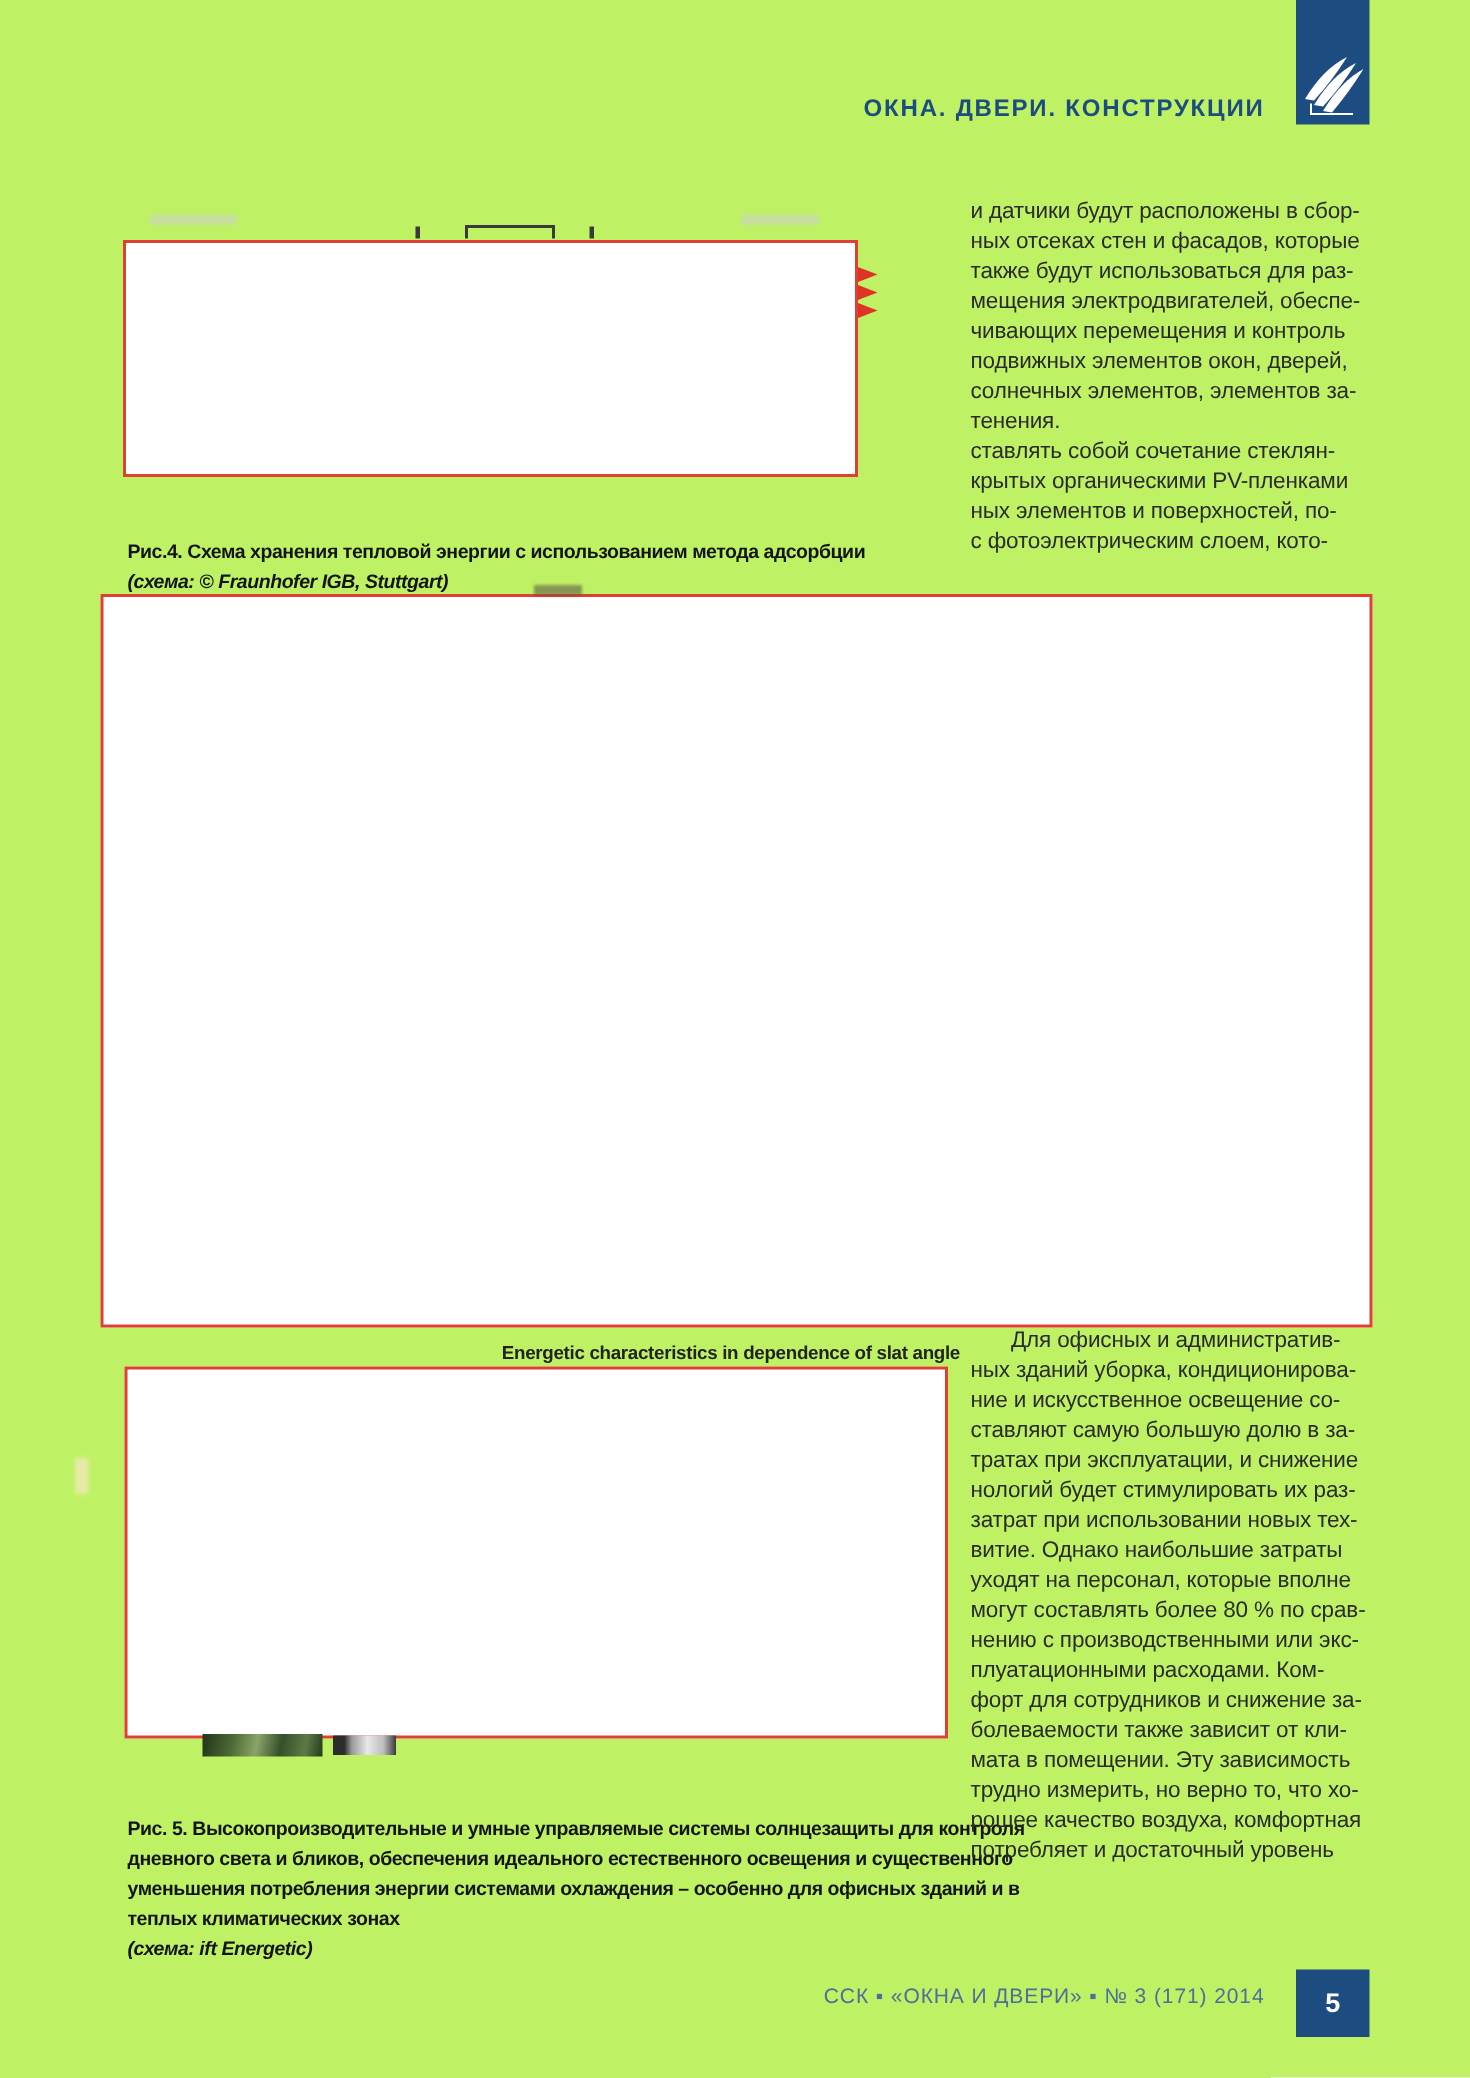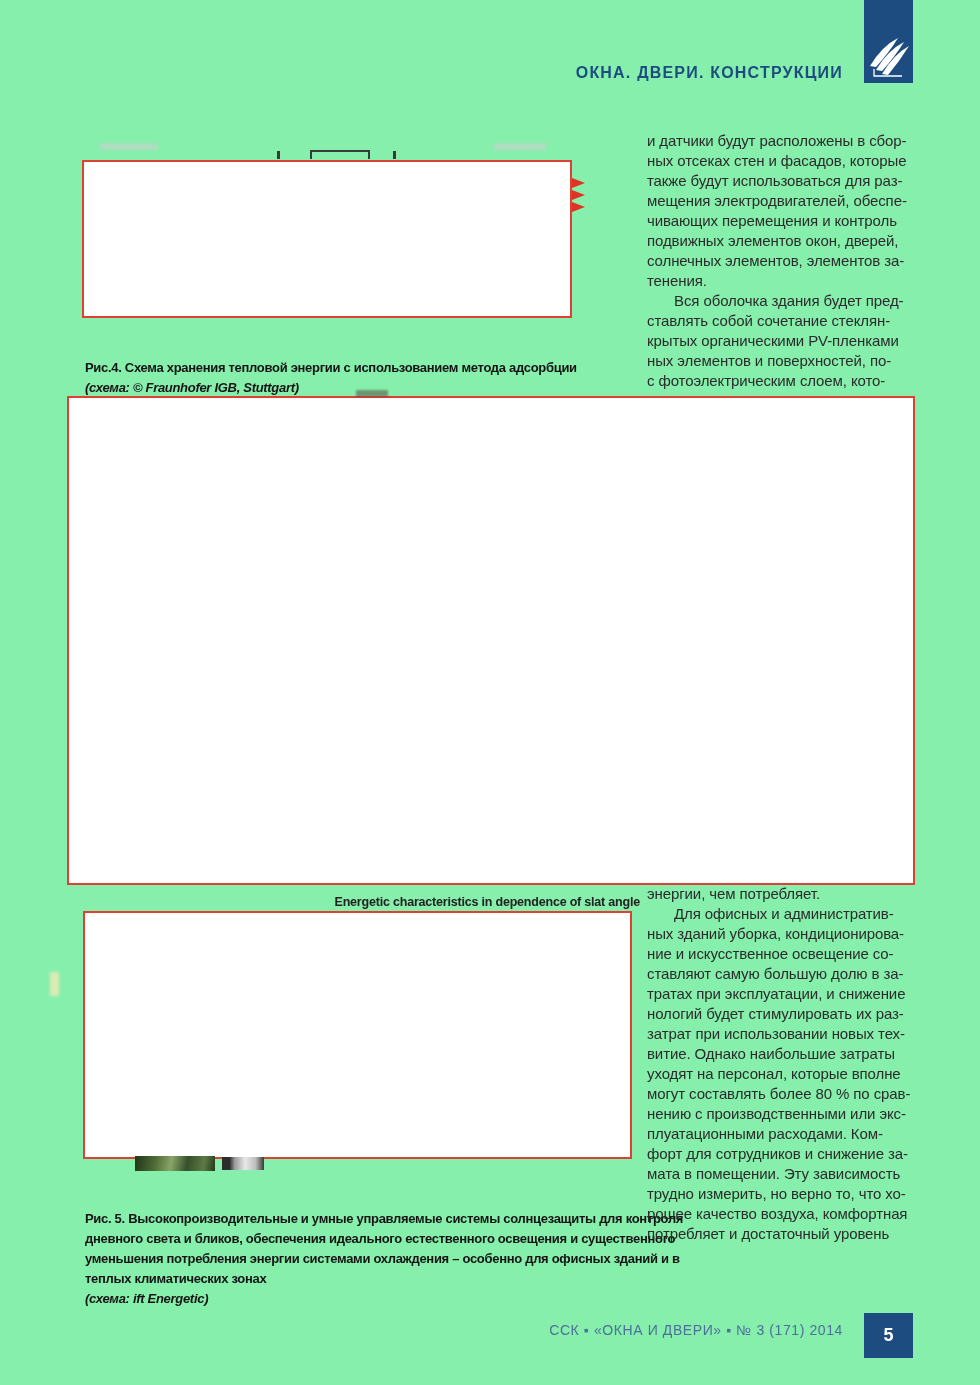--- a/index.html
+++ b/index.html
@@ -1,16 +1,16 @@
 <!DOCTYPE html>
 <html><head>
 <meta charset="utf-8">
 <style>
   html,body { margin:0; padding:0; background:#ffffff; }
-  .page { position:relative; width:980px; height:1385px; background:#86efac; overflow:hidden;
+  .page { position:relative; width:980px; height:1385px; background:#bef264; overflow:hidden;
           font-family:"Liberation Sans", sans-serif; }
 
   
   .masthead { position:absolute; top:64px; right:137px; font-size:16px; font-weight:bold;
               color:#1d4d80; letter-spacing:1.2px; white-space:nowrap; }
   .logo-box { position:absolute; left:864px; top:0; width:49px; height:83px; background:#1d4d80; }
   .logo-box svg { position:absolute; left:4px; top:36px; }
 
   
   .redbox { position:absolute; border:2px solid #df4033; background:#ffffff; box-sizing:border-box; }
@@ -111,42 +111,41 @@
 
   <div class="col col-a">
     <div class="bl">и датчики будут расположены в сбор-</div>
     <div class="bl">ных отсеках стен и фасадов, которые</div>
     <div class="bl">также будут использоваться для раз-</div>
     <div class="bl">мещения электродвигателей, обеспе-</div>
     <div class="bl">чивающих перемещения и контроль</div>
     <div class="bl">подвижных элементов окон, дверей,</div>
     <div class="bl">солнечных элементов, элементов за-</div>
     <div class="bl">тенения.</div>
-    <div class="bl indent">Вся оболочка здания будет пред-</div>
     <div class="bl">ставлять собой сочетание стеклян-</div>
     <div class="bl">крытых органическими PV-пленками</div>
     <div class="bl">ных элементов и поверхностей, по-</div>
     <div class="bl">с фотоэлектрическим слоем, кото-</div>
   </div>
 
   <div class="col col-b">
-    <div class="bl">энергии, чем потребляет.</div>
     <div class="bl indent">Для офисных и административ-</div>
     <div class="bl">ных зданий уборка, кондиционирова-</div>
     <div class="bl">ние и искусственное освещение со-</div>
     <div class="bl">ставляют самую большую долю в за-</div>
     <div class="bl">тратах при эксплуатации, и снижение</div>
     <div class="bl">нологий будет стимулировать их раз-</div>
     <div class="bl">затрат при использовании новых тех-</div>
     <div class="bl">витие. Однако наибольшие затраты</div>
     <div class="bl">уходят на персонал, которые вполне</div>
     <div class="bl">могут составлять более 80 % по срав-</div>
     <div class="bl">нению с производственными или экс-</div>
     <div class="bl">плуатационными расходами. Ком-</div>
     <div class="bl">форт для сотрудников и снижение за-</div>
+    <div class="bl">болеваемости также зависит от кли-</div>
     <div class="bl">мата в помещении. Эту зависимость</div>
     <div class="bl">трудно измерить, но верно то, что хо-</div>
     <div class="bl">рошее качество воздуха, комфортная</div>
     <div class="bl">потребляет и достаточный уровень</div>
   </div>
 
   <div class="folio-line">ССК ▪ «ОКНА И ДВЕРИ» ▪ № 3 (171) 2014</div>
   <div class="folio-box">5</div>
 
 </div>

